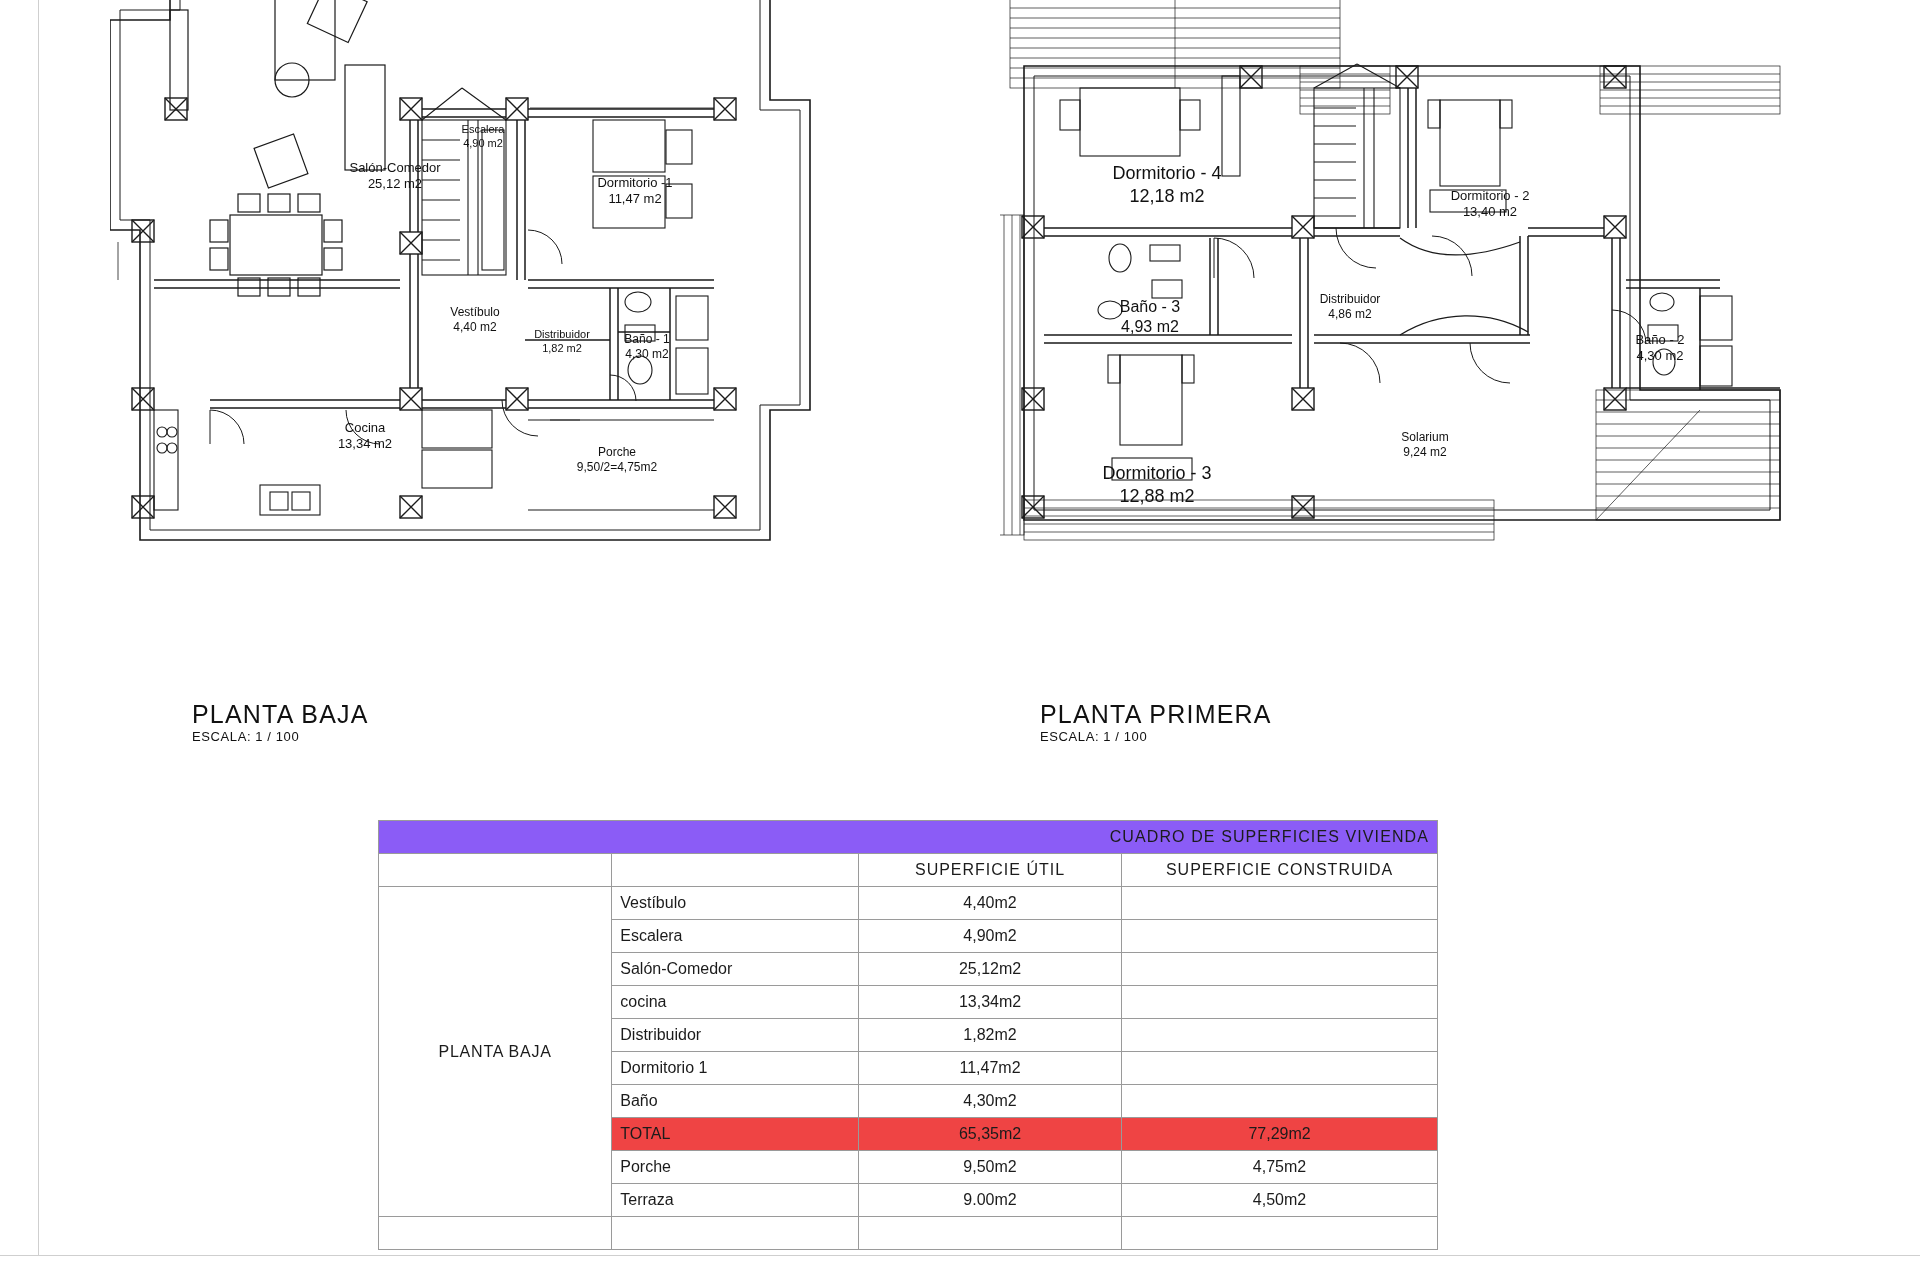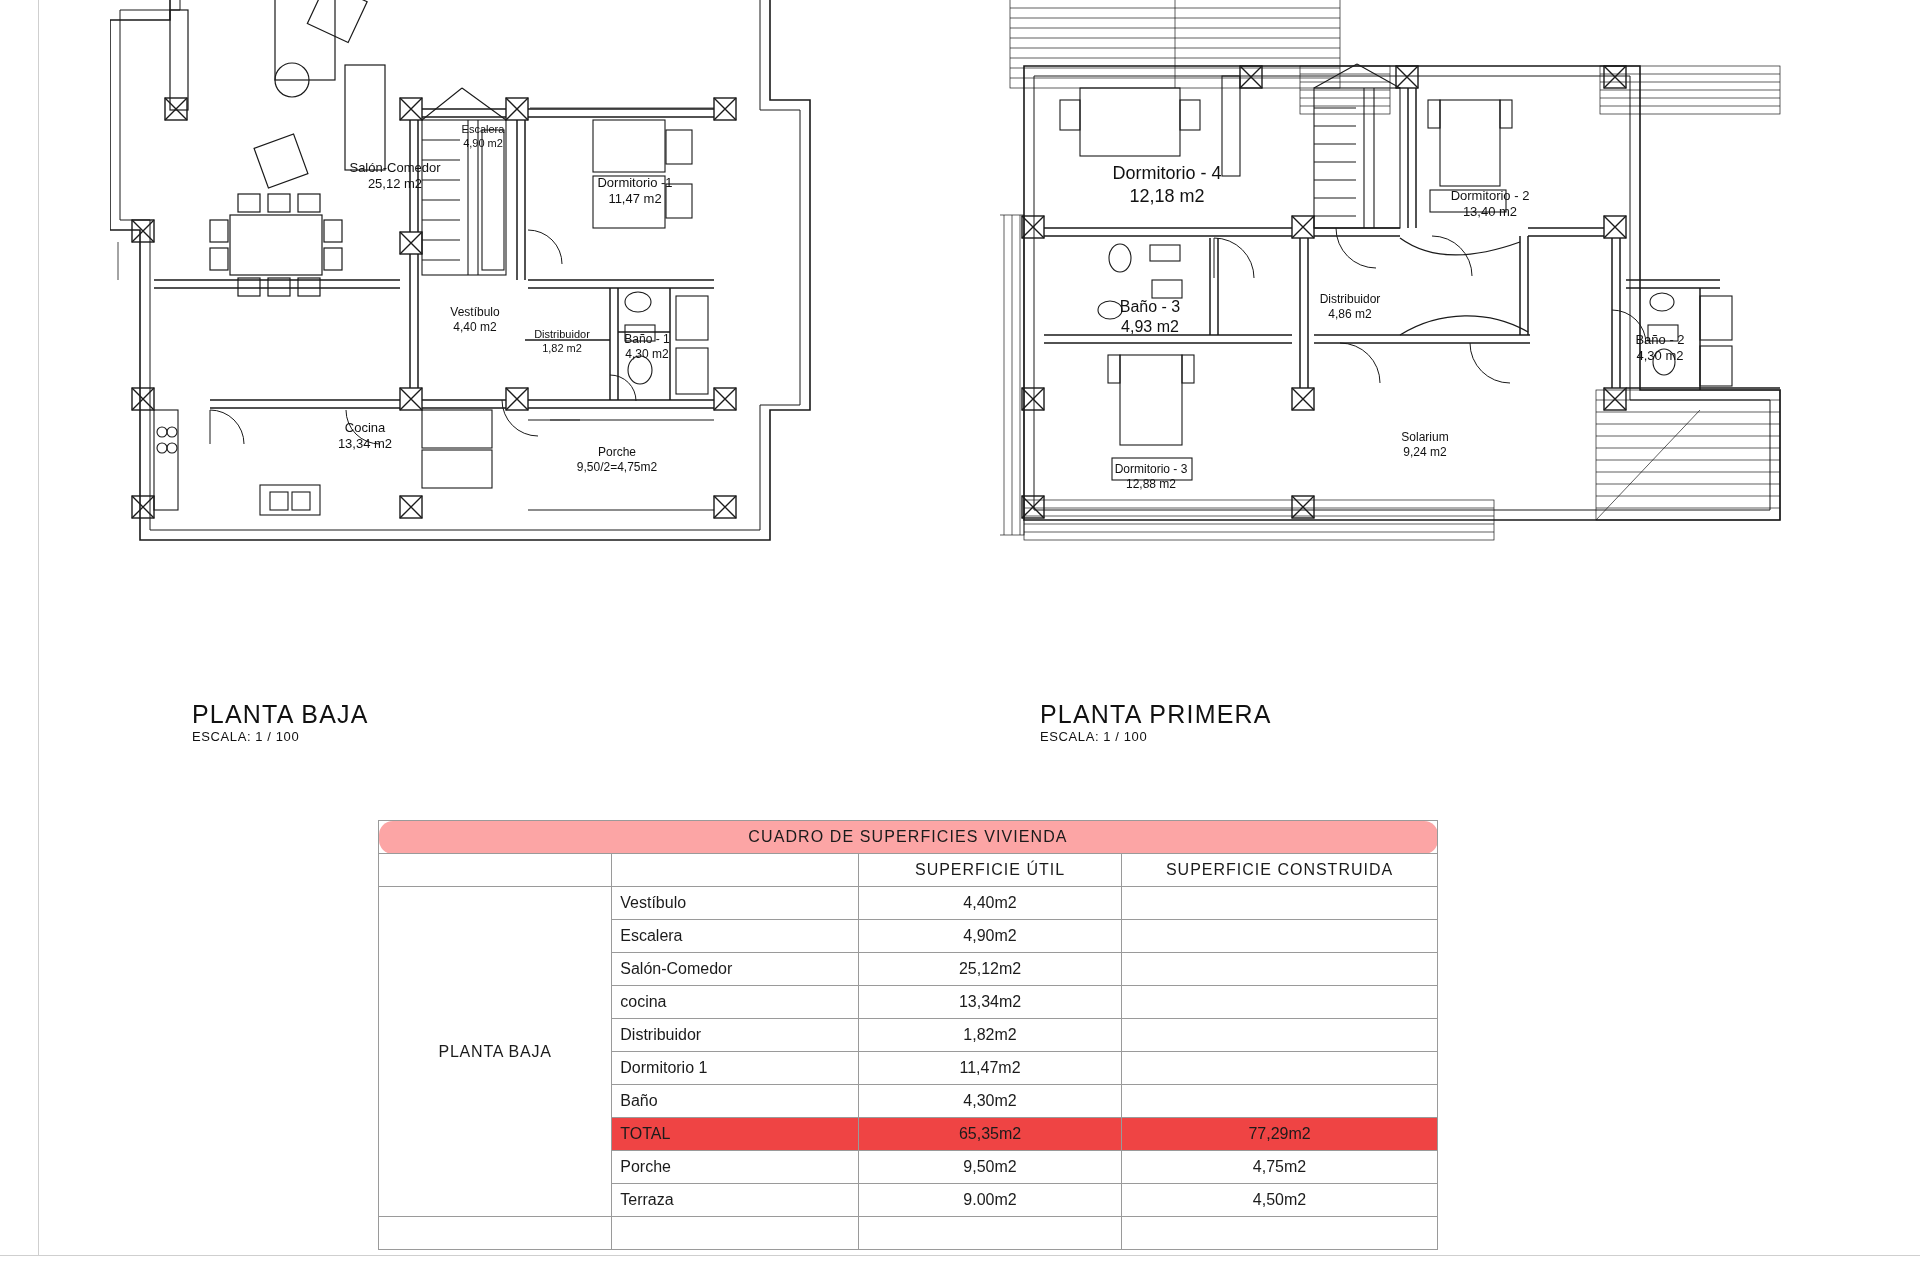--- a/index.html
+++ b/index.html
@@ -25,27 +25,26 @@
   table.surfaces{border-collapse:collapse;width:1060px;background:#fff;}
   table.surfaces td,table.surfaces th{
     border:1px solid #9a9a9a;
     font-size:16px;
     padding:5px 8px;
     font-weight:normal;
     color:#1b1b1b;
     height:22px;
   }
   .t-header{
-    background:#fca5a5;
-    text-align:center;
+    background:#8b5cf6;
+    text-align:right;
     font-size:19px;
     letter-spacing:1.1px;
     font-weight:bold;
     height:30px;
-    border-radius:14px;
   }
   .col-floor{width:242px;text-align:center;font-size:19px;letter-spacing:.8px;}
   .col-room{width:255px;text-align:left;padding-left:12px;}
   .col-util{width:270px;text-align:center;}
   .col-built{width:330px;text-align:center;}
   .colhead{text-align:center;font-size:16px;letter-spacing:1px;font-weight:bold;}
   .row-total td{background:#ef4444;font-weight:bold;}
   .empty-row td{height:22px;}
 
   
@@ -379,21 +378,21 @@
       <span>4,93 m2</span>
     </div>
     <div class="rlabel" style="left:270px;top:312px;width:160px;font-size:12px;">
       <span>Distribuidor</span><br>
       <span>4,86 m2</span>
     </div>
     <div class="rlabel" style="left:605px;top:352px;width:110px;font-size:13px;">
       <span>Baño - 2</span><br>
       <span>4,30 m2</span>
     </div>
-    <div class="rlabel" style="left:71px;top:482px;width:160px;font-size:12px;">
+    <div class="rlabel" style="left:77px;top:482px;width:160px;font-size:18px;">
       <span>Dormitorio - 3</span><br>
       <span>12,88 m2</span>
     </div>
     <div class="rlabel" style="left:350px;top:450px;width:150px;font-size:12px;">
       <span>Solarium</span><br>
       <span>9,24 m2</span>
     </div>
   </div>
 
   <div class="plan-caption" style="left:1040px;top:700px;">

